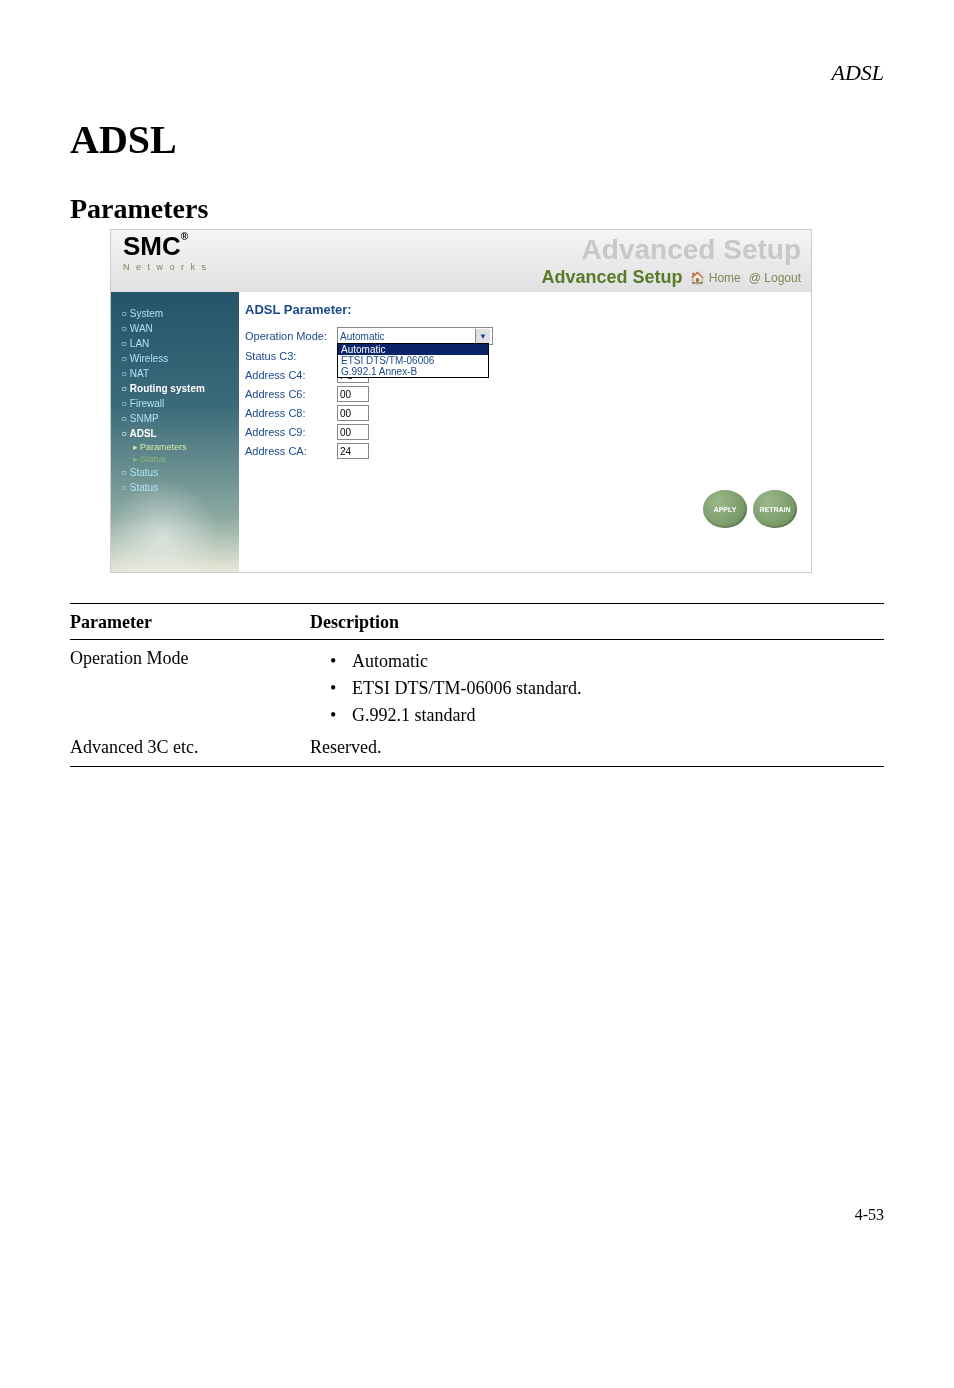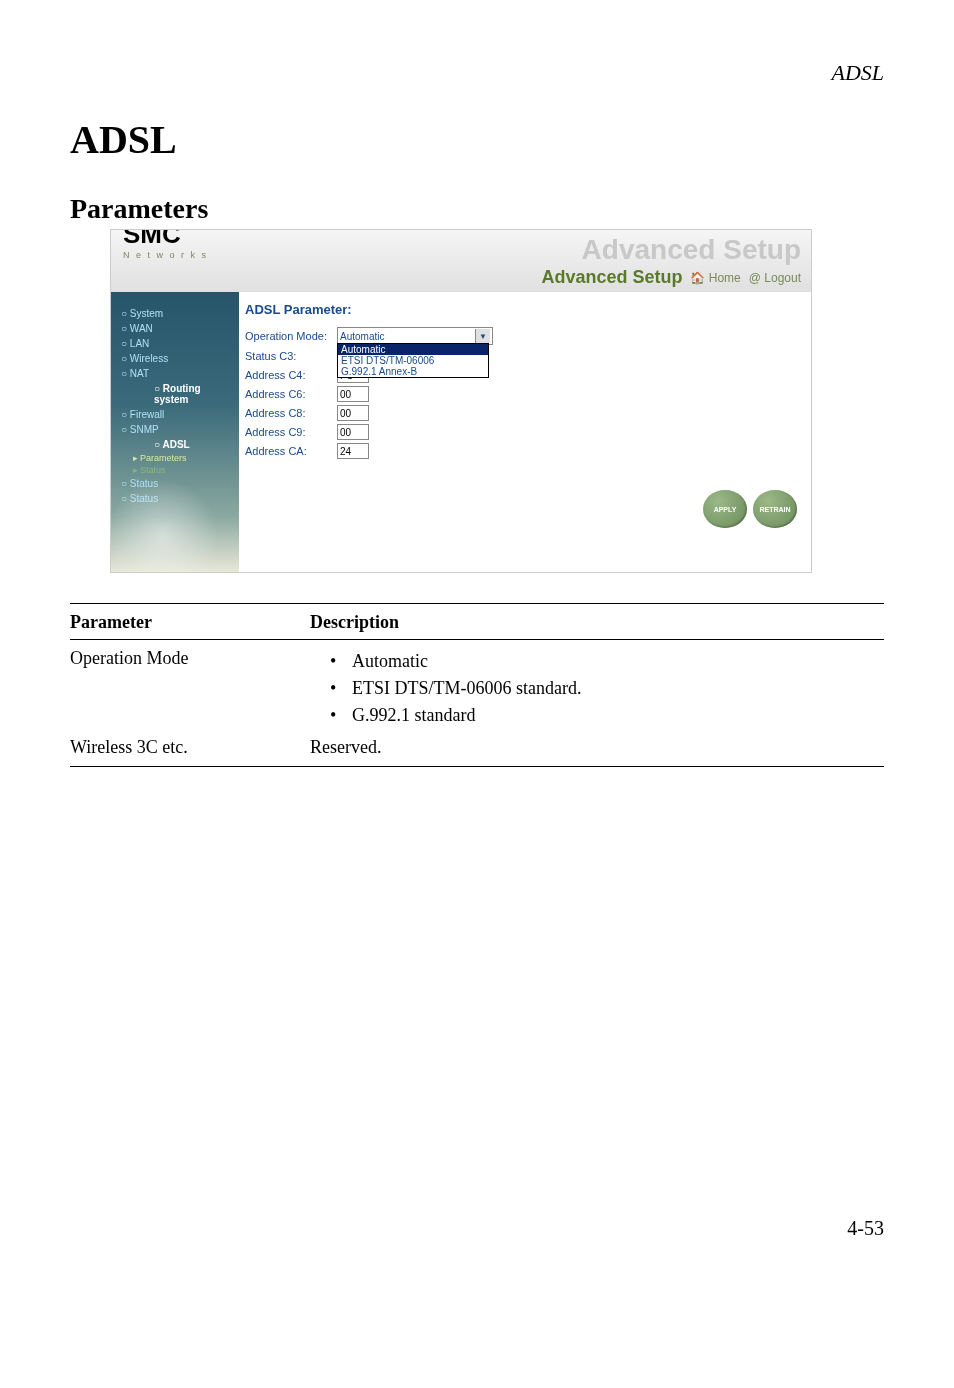--- a/index.html
+++ b/index.html
@@ -45,21 +45,21 @@
     overflow: hidden;
   }
   .ss-header {
     height: 62px;
     background: linear-gradient(to bottom, #f5f5f5, #e0e0e0);
     position: relative;
     display: flex;
     align-items: flex-end;
   }
   .ss-logo {
-    padding: 6px 12px 32px 12px;
+    padding: 6px 12px 20px 12px;
     color: #000;
     font-family: Arial, sans-serif;
   }
   .ss-logo .big {
     font-size: 26px;
     font-weight: 900;
     letter-spacing: 0;
     display: flex;
     align-items: flex-start;
   }
@@ -115,21 +115,20 @@
     flex-shrink: 0;
   }
   .ss-sidebar .item {
     padding: 2px 6px 2px 10px;
     color: #aee0f5;
     cursor: pointer;
   }
   .ss-sidebar .item.active {
     color: #fff;
     font-weight: bold;
-    margin-left: 33px;
   }
   .ss-sidebar .sub {
     padding: 1px 6px 1px 22px;
     color: #88b878;
     font-size: 9px;
   }
   .ss-sidebar .sub.sel {
     color: #d8e8a8;
   }
   .ss-sidebar .figure {
@@ -268,24 +267,24 @@
     position: relative;
     padding: 3px 0 3px 22px;
   }
   .param-table ul li::before {
     content: "•";
     position: absolute;
     left: 0;
   }
   .page-num {
     position: absolute;
-    bottom: 40px;
+    bottom: 56px;
     right: 70px;
     font-family: Georgia, serif;
-    font-size: 20px;
+    font-size: 16px;
   }
 </style>
 </head>
 <body>
 
 <div class="page">
   <div class="running-head">ADSL</div>
   <h1 class="title">ADSL</h1>
   <h2 class="subtitle">Parameters</h2>
 
@@ -397,21 +396,21 @@
       <td class="col1">Operation Mode</td>
       <td>
         <ul>
           <li>Automatic</li>
           <li>ETSI DTS/TM-06006 standard.</li>
           <li>G.992.1 standard</li>
         </ul>
       </td>
     </tr>
     <tr>
-      <td class="col1">Wireless 3C etc.</td>
+      <td class="col1">Advanced 3C etc.</td>
       <td>Reserved.</td>
     </tr>
     <tr>
           <td colspan="2" style="padding:0">
             <hr class="tbl-thin">
           </td>
         </tr>
   </tbody>
     </table>
 

